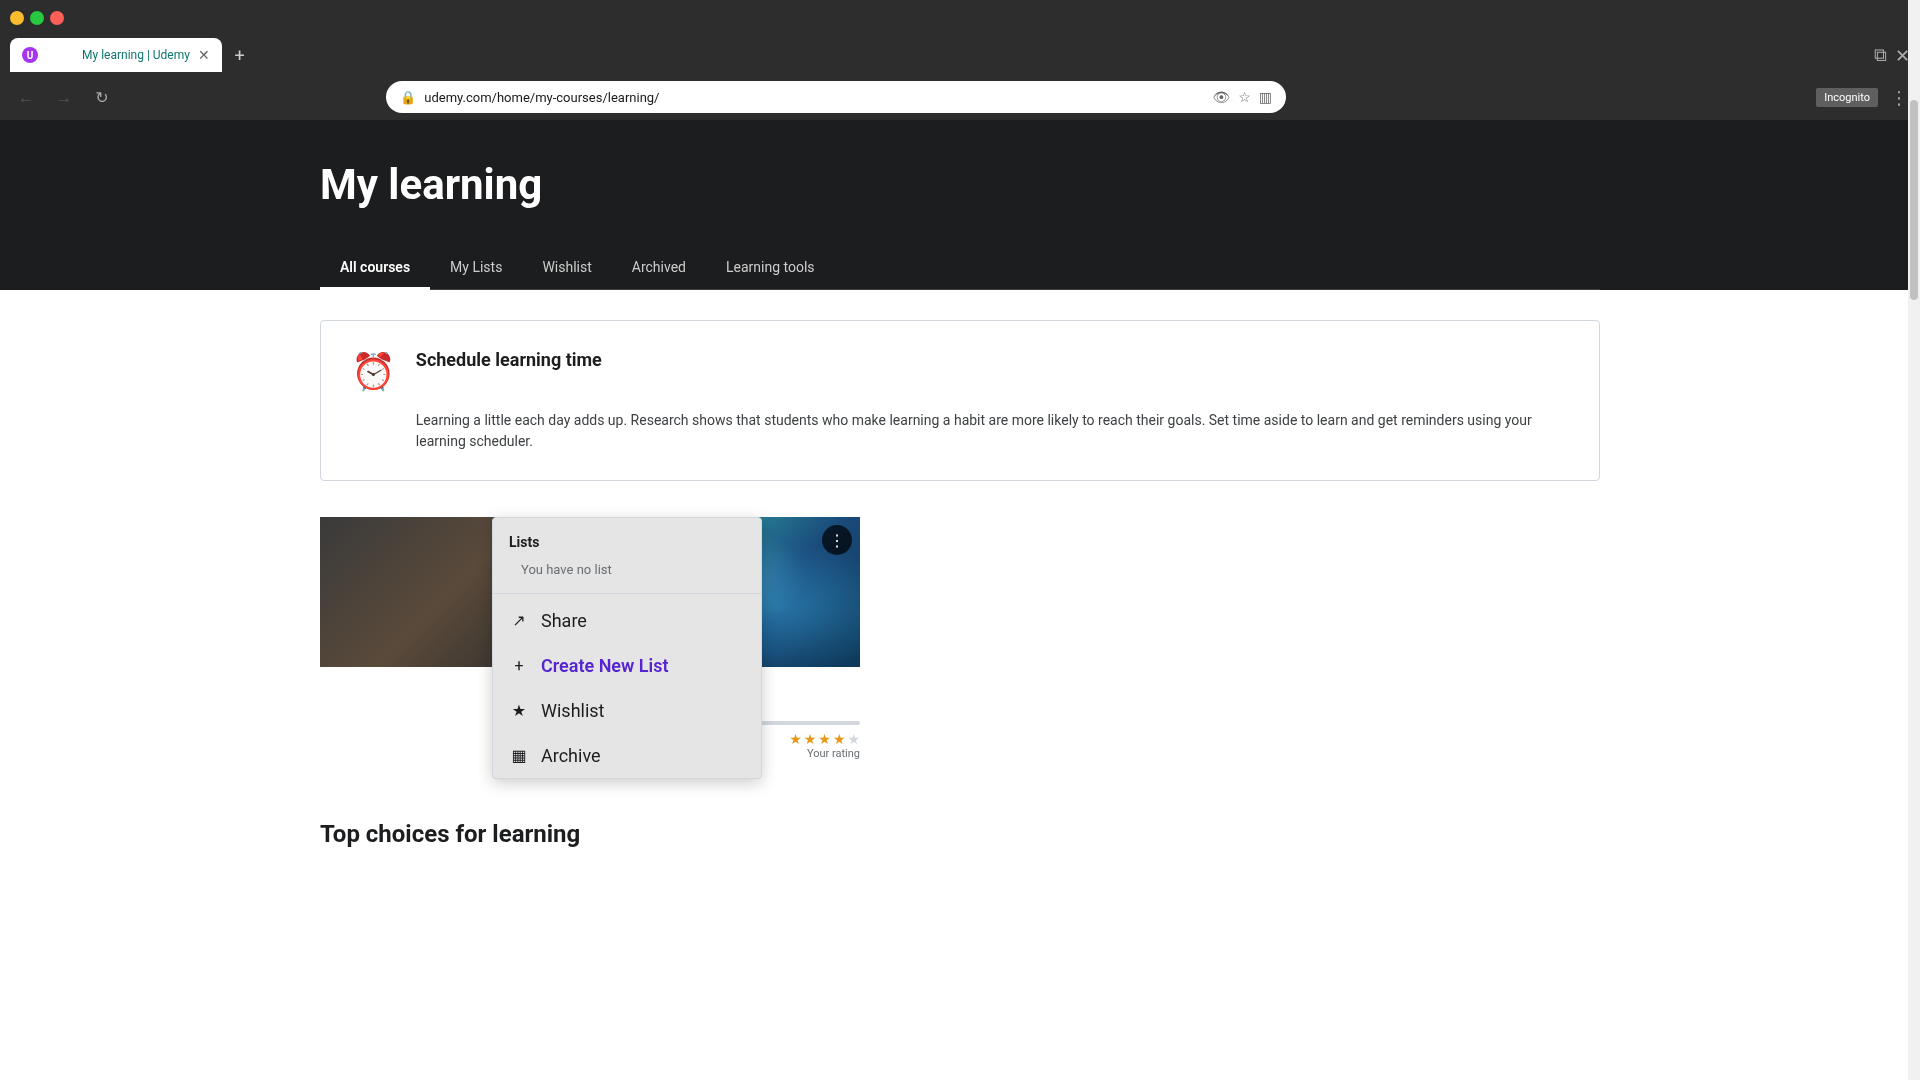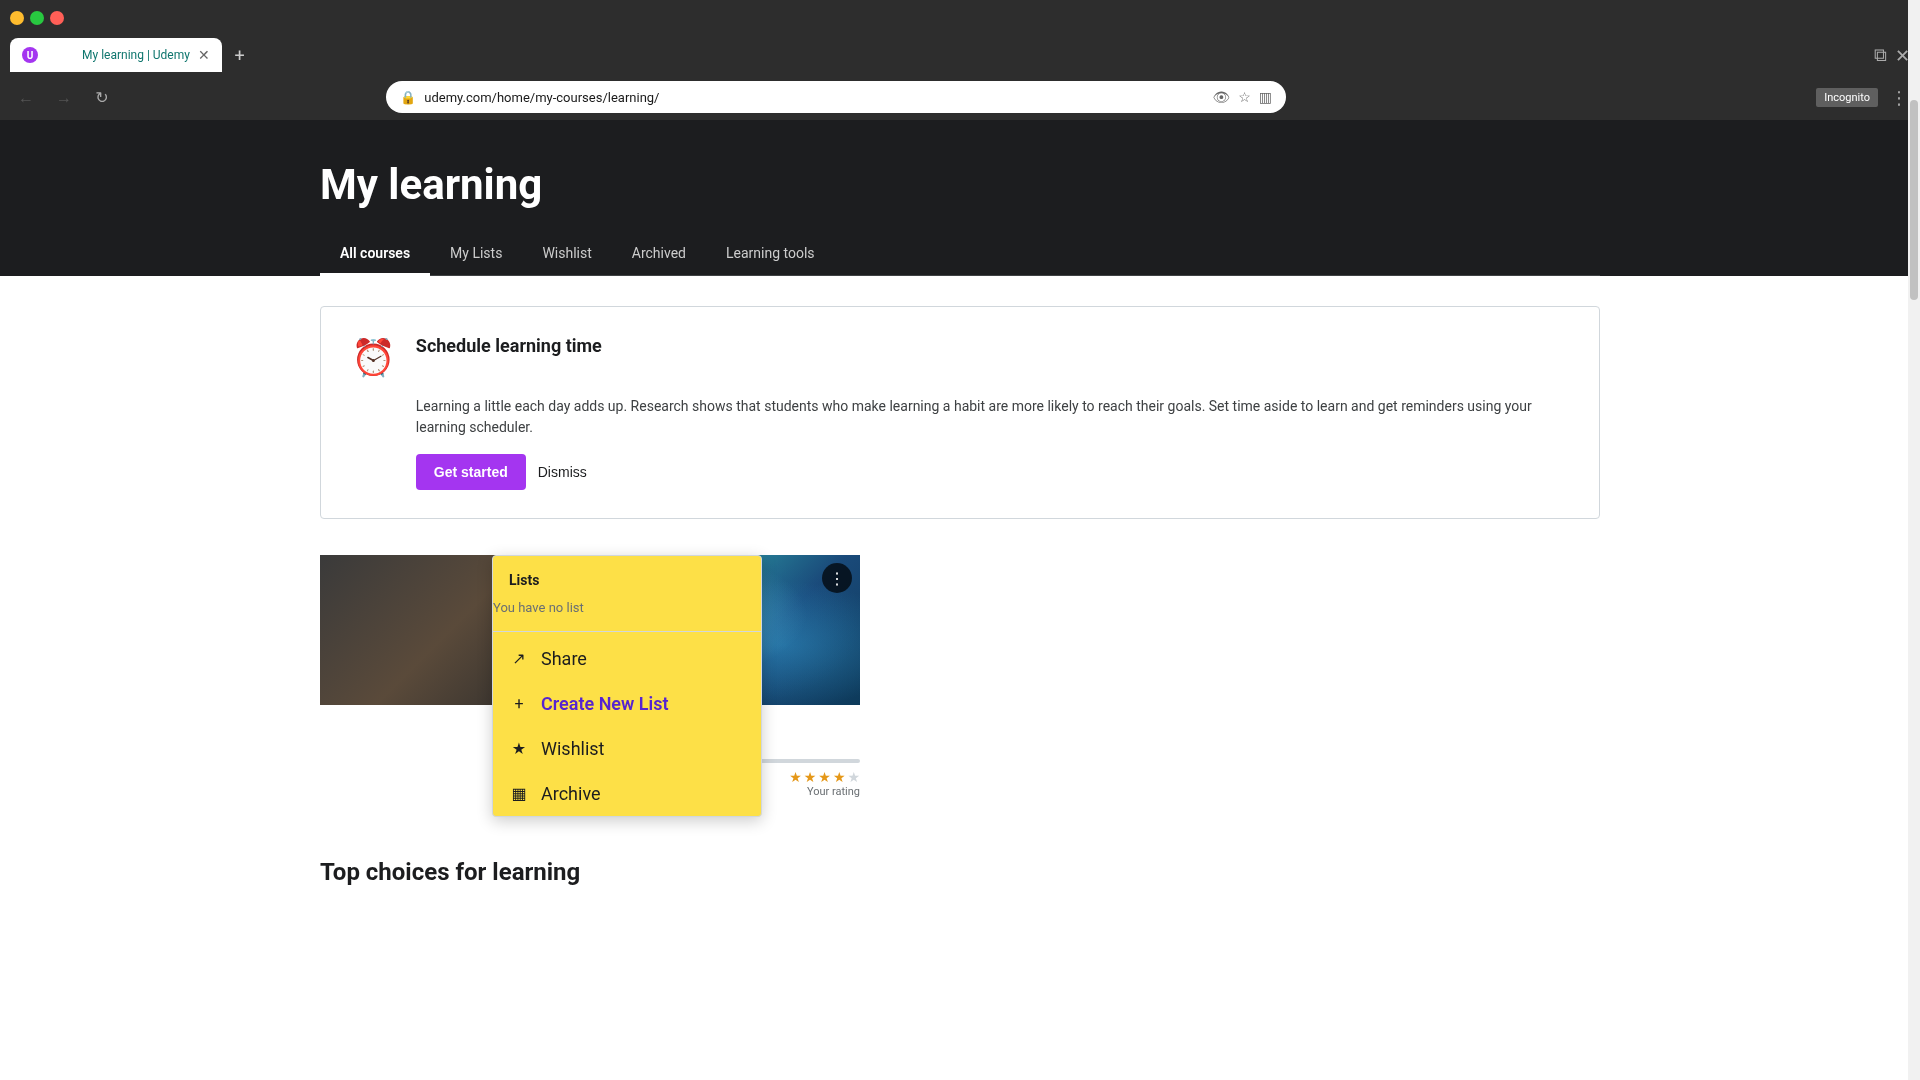--- a/index.html
+++ b/index.html
@@ -29,21 +29,21 @@
     .addr-icon { color: #666; font-size: 14px; cursor: pointer; }
     .incognito-badge { background: #5f5f5f; color: #fff; font-size: 11px; padding: 3px 8px; border-radius: 2px; cursor: pointer; }
     .right-toolbar { display: flex; align-items: center; gap: 4px; margin-left: auto; }
 
     
     .page-wrapper { background: #fff; min-height: 1000px; }
 
     
     .page-header { background: #1c1d1f; color: #fff; padding: 40px 0 0 0; }
     .header-inner { max-width: 1400px; margin: 0 auto; padding: 0 60px; }
-    .page-title { font-size: 42px; font-weight: 700; color: #fff; margin-bottom: 22px; }
+    .page-title { font-size: 42px; font-weight: 700; color: #fff; margin-bottom: 36px; }
 
     .tabs-row { display: flex; gap: 0; border-bottom: 1px solid #3e4143; }
     .tab-item { padding: 14px 20px; font-size: 14px; color: #ccc; cursor: pointer; position: relative; white-space: nowrap; }
     .tab-item.active { color: #fff; font-weight: 600; }
     .tab-item.active::after { content: ''; position: absolute; bottom: -1px; left: 0; right: 0; height: 3px; background: #fff; }
 
     
     .content-area { max-width: 1400px; margin: 0 auto; padding: 30px 60px; }
 
     
@@ -66,23 +66,23 @@
     .course-info { padding: 10px 0; }
     .course-title { font-size: 14px; font-weight: 700; color: #1c1d1f; margin-bottom: 4px; line-height: 1.3; }
     .course-author { font-size: 12px; color: #6a6f73; margin-bottom: 8px; }
     .progress-bar-wrap { height: 4px; background: #d1d7dc; border-radius: 2px; margin-bottom: 6px; }
     .progress-bar-fill { height: 100%; background: #a435f0; border-radius: 2px; }
     .progress-info { display: flex; justify-content: space-between; align-items: center; }
     .progress-pct { font-size: 12px; color: #6a6f73; }
     .stars { display: flex; gap: 2px; }
     .star { color: #e59819; font-size: 14px; }
     .rating-label { font-size: 11px; color: #6a6f73; text-align: right; }
-    .dropdown-menu { position: absolute; top: 0; left: 0; background: #fde047; border: 1px solid #d1d7dc; border-radius: 4px; box-shadow: 0 4px 16px rgba(0,0,0,0.2); width: 270px; z-index: 100; }
+    .dropdown-menu { position: absolute; top: 0; left: 0; background: #e5e5e5; border: 1px solid #d1d7dc; border-radius: 4px; box-shadow: 0 4px 16px rgba(0,0,0,0.2); width: 270px; z-index: 100; }
     .dropdown-section-title { font-size: 14px; font-weight: 700; color: #1c1d1f; padding: 16px 16px 8px; }
-    .dropdown-empty { font-size: 13px; color: #6a6f73; padding: 4px 0 12px; }
+    .dropdown-empty { font-size: 13px; color: #6a6f73; padding: 4px 28px 12px; }
     .dropdown-divider { border: none; border-top: 1px solid #d1d7dc; margin: 4px 0; }
     .dropdown-item { display: flex; align-items: center; gap: 12px; padding: 12px 16px; cursor: pointer; font-size: 14px; color: #1c1d1f; }
     .dropdown-item-icon { font-size: 16px; color: #1c1d1f; width: 20px; text-align: center; }
     .dropdown-item-label { font-size: 18px; color: #1c1d1f; }
     .dropdown-item-label.highlight { color: #5624d0; font-weight: 600; }
 
     
     .thumb-1 { background: linear-gradient(135deg, #3a3a3a 0%, #5a4a3a 50%, #2a2a2a 100%); }
     
     .thumb-2 { background: linear-gradient(135deg, #1a6b8a 0%, #2a8fa0 30%, #1a4a7a 60%, #0d3a5a 100%); position: relative; overflow: hidden; }
@@ -160,24 +160,20 @@
     </div>
   </div>
 
   <div class="content-area">
 
     <div class="schedule-banner">
       <div class="banner-icon">⏰</div>
       <div class="banner-content">
         <div class="banner-title">Schedule learning time</div>
         <div class="banner-desc">Learning a little each day adds up. Research shows that students who make learning a habit are more likely to reach their goals. Set time aside to learn and get reminders using your learning scheduler.</div>
-        <div class="banner-actions">
-          <button class="btn-primary">Get started</button>
-          <button class="btn-ghost">Dismiss</button>
-        </div>
       </div>
     </div>
 
     <div class="courses-grid">
 
       <div class="card-wrapper" style="position:relative;">
         <div class="course-card">
           <div class="course-thumbnail thumb-1">
             <button class="card-menu-btn">⋮</button>
           </div>

